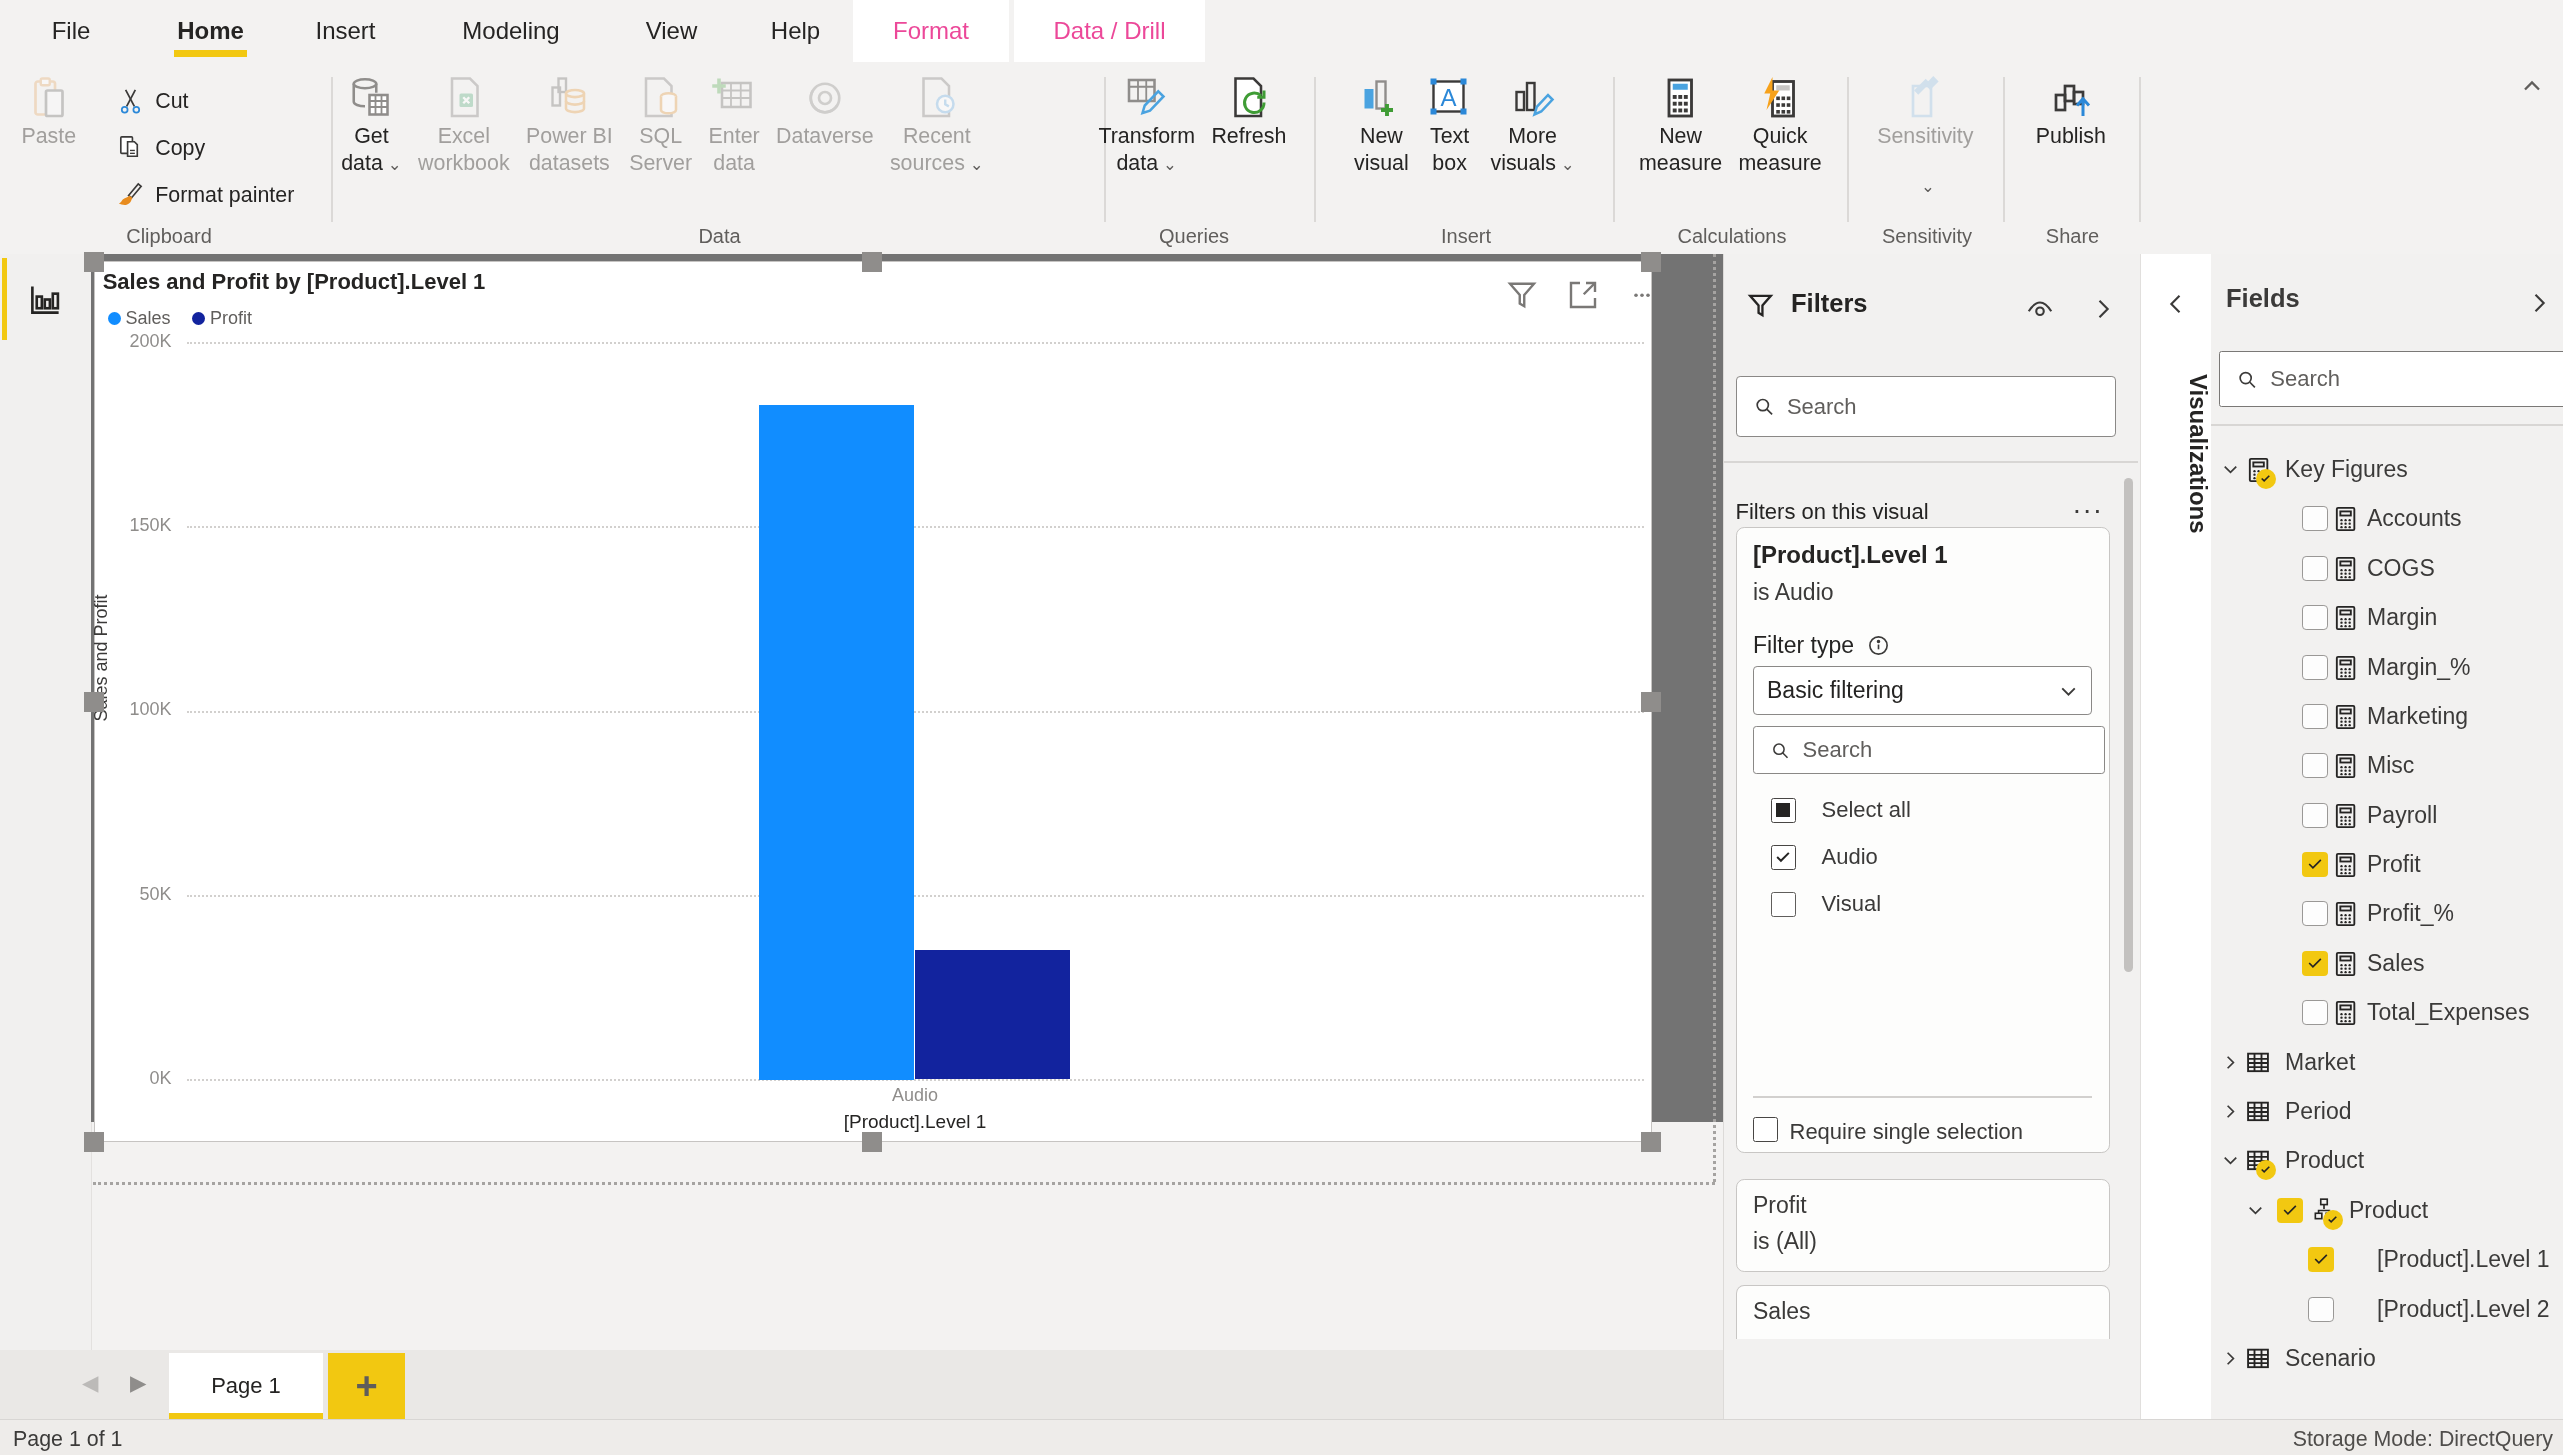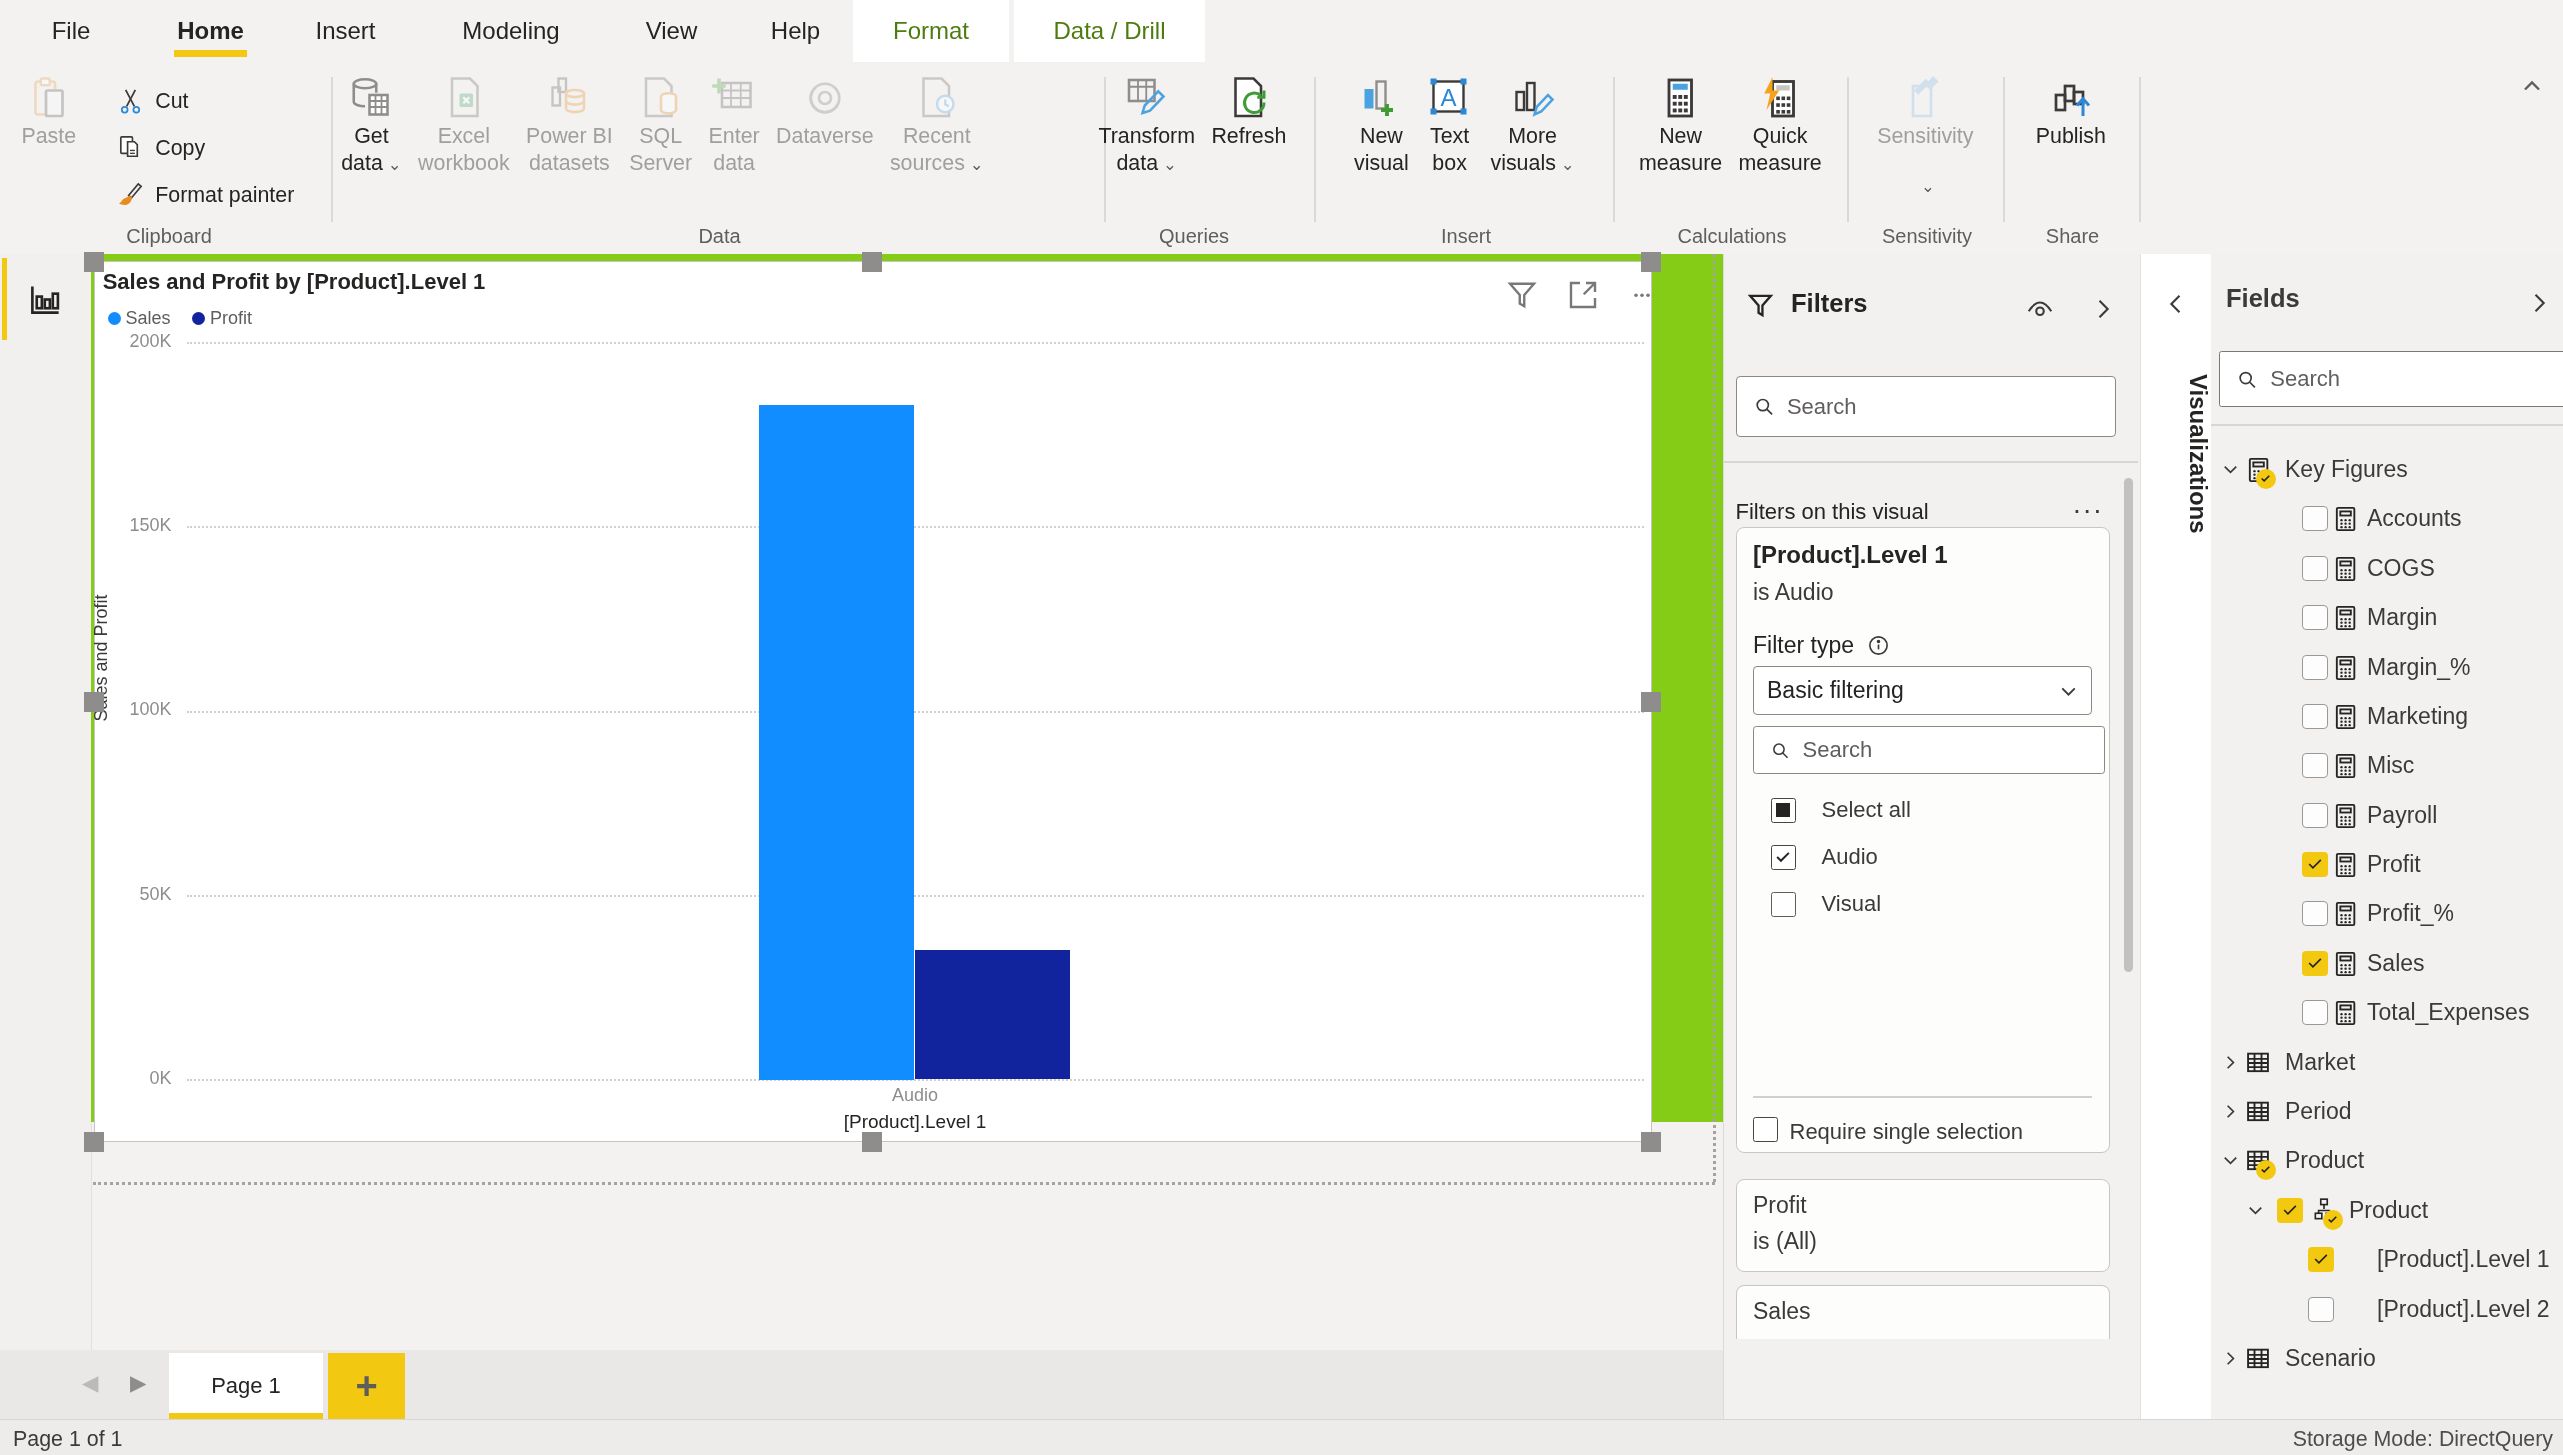--- a/index.html
+++ b/index.html
@@ -3,21 +3,21 @@
 <meta charset="utf-8">
 <style>
   html,body{margin:0;padding:0;}
   body{width:2563px;height:1455px;overflow:hidden;position:relative;
        font-family:"Liberation Sans",sans-serif;background:#f3f2f1;color:#252423;}
   .abs{position:absolute;}
   
   #tabbar{left:0;top:0;width:2563px;height:62px;background:#f3f2f1;}
   .tab{position:absolute;top:0;height:62px;display:flex;align-items:center;justify-content:center;
        font-size:24px;color:#252423;cursor:default;}
-  .tab.contextual{background:#ffffff;color:#4d7c0f;}
+  .tab.contextual{background:#ffffff;color:#ec4899;}
   .tab.active{font-weight:700;}
   .tab.active::after{content:"";position:absolute;left:18%;right:18%;bottom:5px;height:6.6px;background:var(--accent);}
   
   #ribbon{left:0;top:62px;width:2563px;height:193px;background:#f3f2f1;border-bottom:1.6px solid #d8d6d4;}
   .rgroup{position:absolute;top:6.6px;height:183px;}
   .rgroup .gdivider{position:absolute;right:0;top:8.2px;bottom:30px;width:1.6px;background:#dbd9d7;}
   .rgroup-label{position:absolute;left:0;right:0;bottom:3.3px;text-align:center;font-size:20px;color:#605e5c;}
   .bigbtns{position:absolute;left:0;top:0;right:3.3px;height:153px;display:flex;align-items:flex-start;}
   .bigbtn{display:flex;flex-direction:column;align-items:center;padding:5px 8.2px 0 8.2px;}
   .bigbtn .ic{width:49px;height:49px;display:flex;align-items:center;justify-content:center;}
@@ -26,21 +26,21 @@
   .bigbtn.disabled .ic{opacity:.45;}
   .chev{font-size:16.5px;color:#605e5c;margin-left:5px;}
   .smallbtn{display:flex;align-items:center;height:43px;}
   .smallbtn .ic{width:33px;height:33px;margin-right:8.2px;display:flex;align-items:center;justify-content:center;}
   .smallbtn span{font-size:21.4px;white-space:nowrap;}
   #ribbon-collapse{right:15px;top:10px;width:30px;height:30px;color:#605e5c;}
   
   #sidebar{left:0;top:254px;width:91px;height:1096px;background:#f1f0ef;border-right:1.6px solid #e3e1df;}
   #view-indicator{left:1.6px;top:4.1px;width:5.8px;height:82px;background:var(--accent);}
   
-  #canvas{left:91px;top:254px;width:1632px;height:868px;background:#84cc16;text-decoration:underline;}
+  #canvas{left:91px;top:254px;width:1632px;height:868px;background:#737373;text-decoration:underline;}
   #page-bottom-guide{left:1.6px;top:928px;width:1622px;border-top:3.3px dotted #a5a3a1;}
   #page-right-guide{left:1622px;top:0;height:928px;border-left:3.3px dotted #a5a3a1;}
   #visual{left:2.5px;top:7.4px;width:1556px;height:879px;border:1.6px solid #c6c4c2;background:#fff;}
   .handle{position:absolute;width:20px;height:20px;background:#8f8d8b;}
   .vtitle{left:8.2px;top:6.6px;font-size:22px;font-weight:600;color:#252423;white-space:nowrap;}
   .vlegend{left:13px;top:46px;display:flex;gap:21.4px;font-size:18px;color:#605e5c;align-items:center;}
   .vlegend .li{display:flex;align-items:center;gap:5px;}
   .vlegend .dot{width:13px;height:13px;border-radius:50%;}
   #plot{left:92px;top:80px;width:1457px;height:737px;}
   .gridline{position:absolute;left:0;right:0;border-top:2.5px dotted #d2d0ce;}

